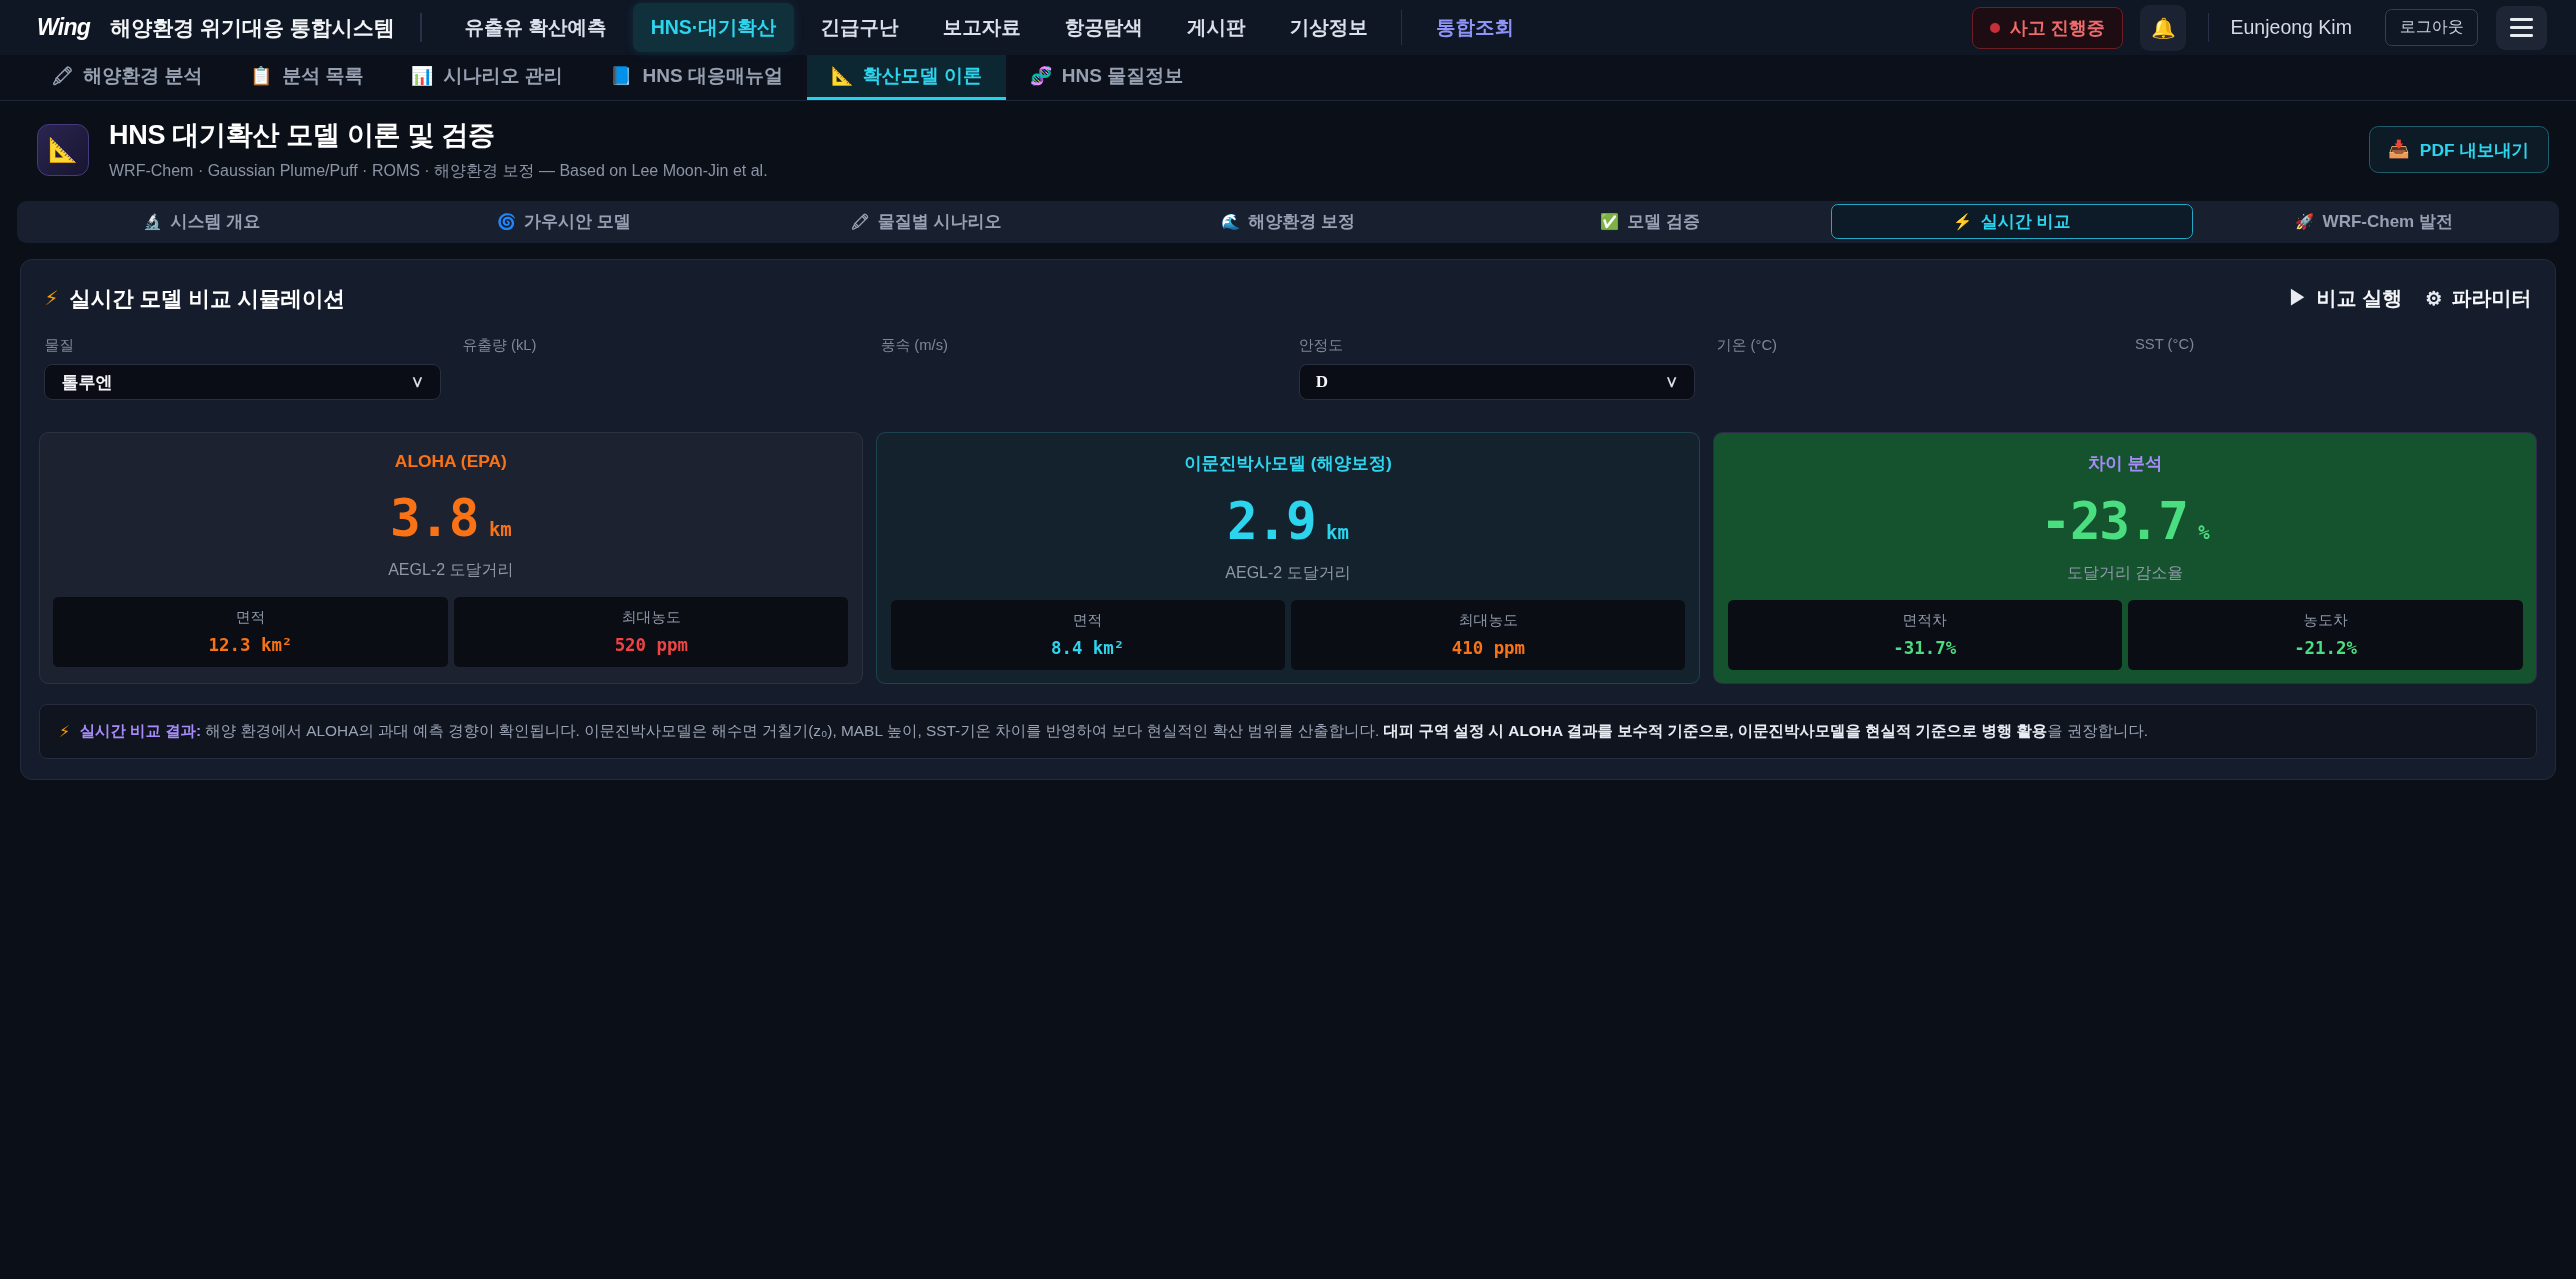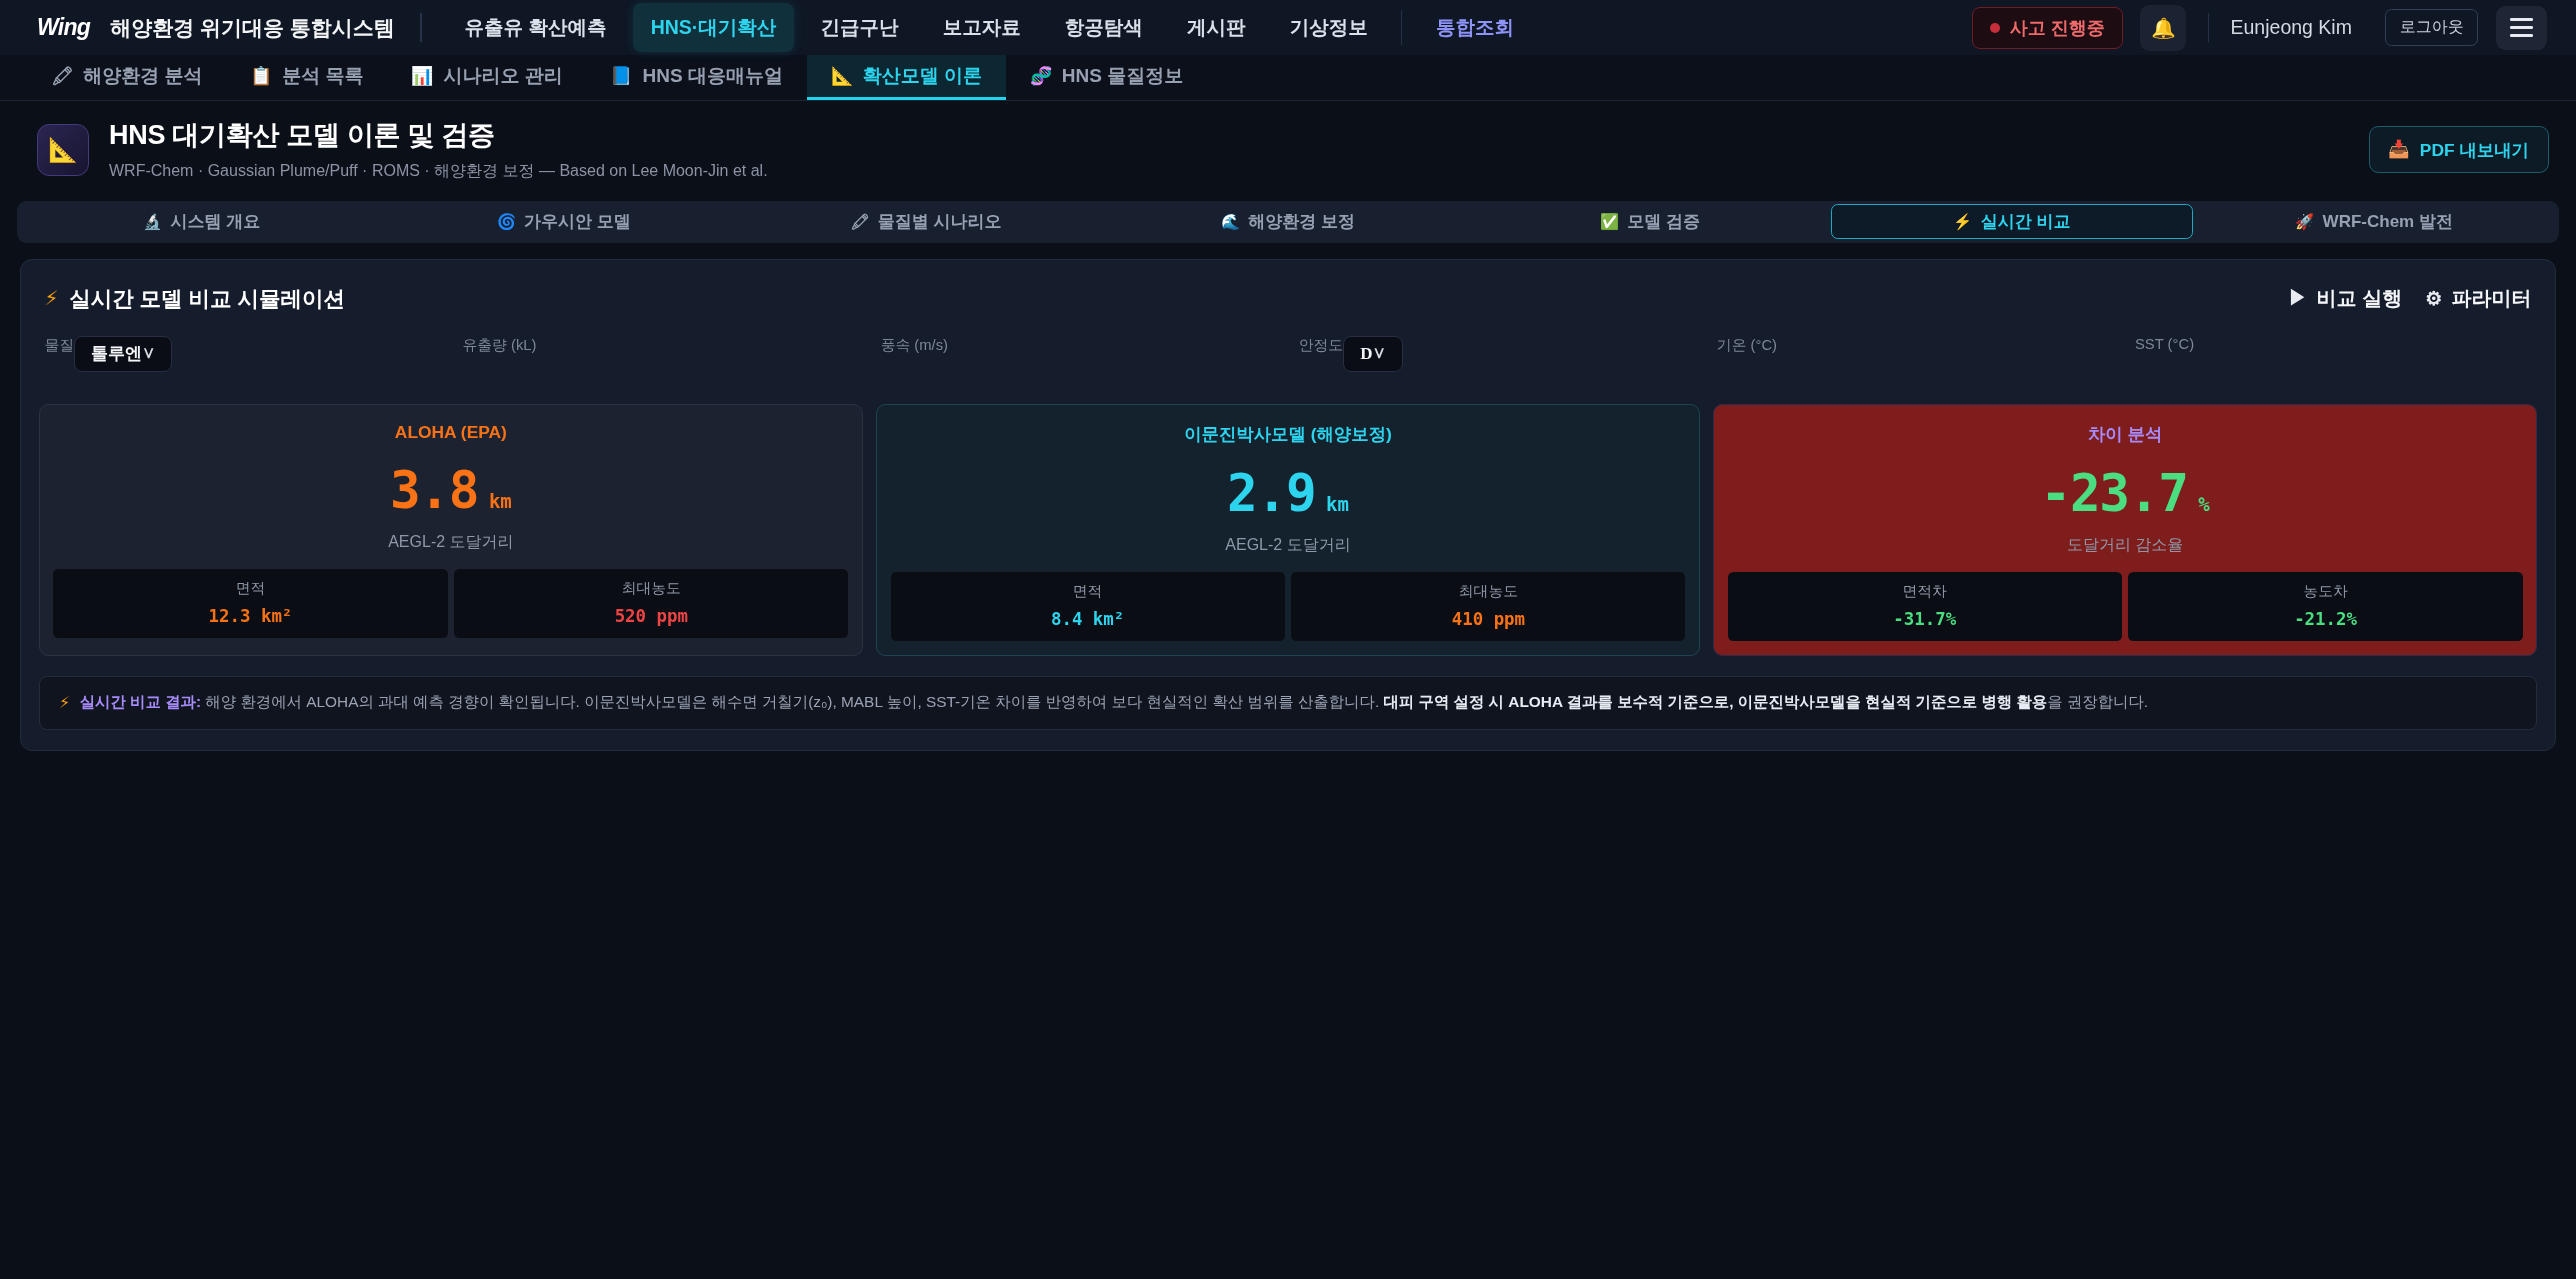--- a/index.html
+++ b/index.html
@@ -105,37 +105,37 @@
     display:flex; align-items:center; gap:9.4px; background:transparent; border:none;
     color:#f4f6f9; font-size:20px; font-weight:700; cursor:pointer; white-space:nowrap;
   }
   .panel-action-btn .pa-icon { font-size:19px; color:#e8ecf2; }
 
   
   .form-grid {
     display:grid; grid-template-columns:repeat(6,1fr); gap:0 21.5px;
     margin-top:23px; padding:0 5.4px;
   }
-  .form-field { display:flex; }
+  .form-field { display:flex; flex-direction:column; }
   .form-label { font-size:14.8px; color:#7e8798; margin-bottom:9.4px; }
   .select-box {
     height:36px; background:#0a0d15; border:1.3px solid #272f41; border-radius:8px;
     display:flex; align-items:center; padding:16px 16px; font-size:17px; font-weight:600; color:#f4f6f9; cursor:pointer;font-family:Liberation Serif, serif;
   }
   .select-chevron { margin-left:auto; font-size:16px; color:#d7dce4; }
   .ghost-input {
     height:44px; background:transparent; border:none; color:#f4f6f9; font-size:17px; outline:none;
   }
 
   
   .cards { display:grid; grid-template-columns:repeat(3,1fr); gap:0 13.4px; margin-top:24px; }
   .card { border-radius:9.4px; padding:17.4px 13.4px 13.4px; text-align:center; }
   .card.card-aloha { background:#1d2230; border:1.3px solid #2b3244; }
   .card.card-lee   { background:#14222e; border:1.3px solid #1e4450; }
-  .card.card-diff  { background:#7f1d1d; border:1.3px solid #2e2b4b; }
+  .card.card-diff  { background:#14532d; border:1.3px solid #2e2b4b; }
   .card-title { font-size:17.4px; font-weight:700; }
   .card-aloha .card-title { color:#f97316; }
   .card-lee   .card-title { color:#2dd4ee; }
   .card-diff  .card-title { color:#a78bfa; }
   .card-value-row { margin-top:17.4px; display:flex; align-items:baseline; justify-content:center; gap:10.7px; }
   .card-value { font-size:51px; font-weight:700; letter-spacing:-1.3px; }
   .card-unit { font-size:19px; font-weight:700; }
   .card-aloha .card-value, .card-aloha .card-unit { color:#f97316; }
   .card-lee   .card-value, .card-lee   .card-unit { color:#2dd4ee; }
   .card-diff  .card-value, .card-diff  .card-unit { color:#4ade80; }

